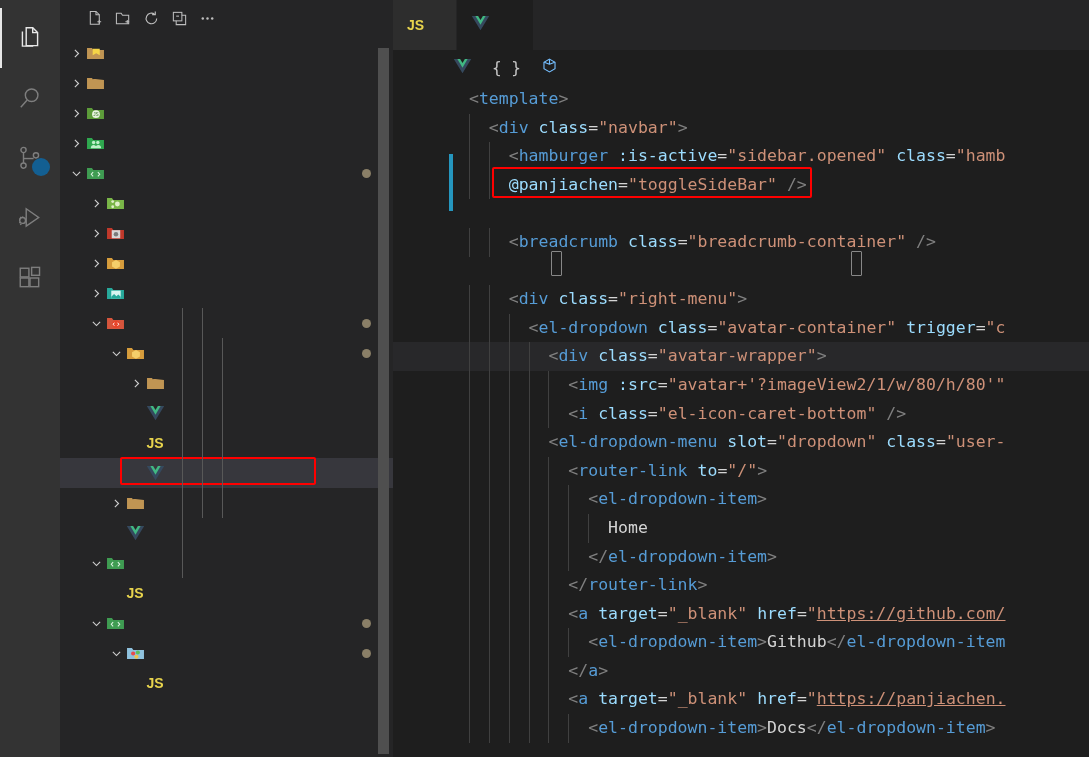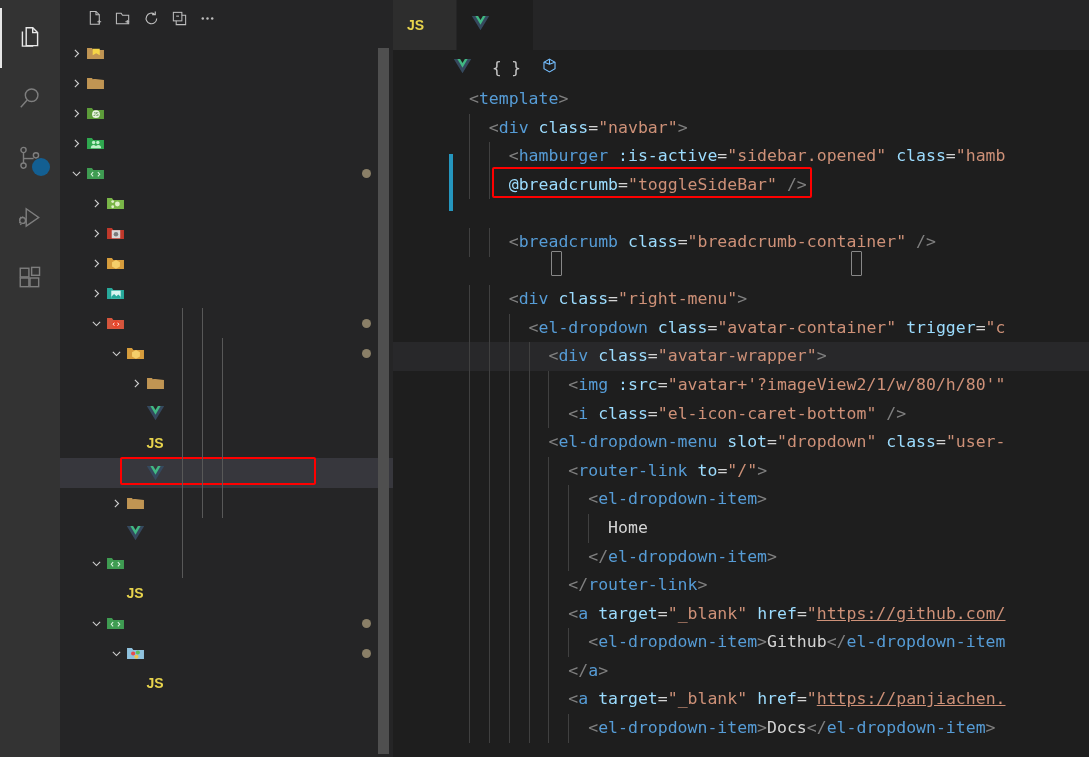--- a/index.html
+++ b/index.html
@@ -582,21 +582,21 @@
           <span></span>
         </span>
         <span class="bc-sep"></span>
       </div>
 
     <div class="code-wrap">
       <div class="code" id="code">
           <div class="cline"><span class="lnum"></span><span class="ctext"><span class="t-brk">&lt;</span><span class="t-tag">template</span><span class="t-brk">&gt;</span></span></div>
           <div class="cline"><span class="lnum"></span><span class="ctext"><span class="t-brk">  &lt;</span><span class="t-tag">div</span><span class="t-txt"> </span><span class="t-attr">class</span><span class="t-punct">=</span><span class="t-str">"navbar"</span><span class="t-brk">&gt;</span></span><div class="ig" style="left: 76px;"></div></div>
           <div class="cline"><span class="lnum"></span><span class="ctext"><span class="t-brk">    &lt;</span><span class="t-tag">hamburger</span><span class="t-txt"> </span><span class="t-attr">:is-active</span><span class="t-punct">=</span><span class="t-str">"sidebar.opened"</span><span class="t-txt"> </span><span class="t-attr">class</span><span class="t-punct">=</span><span class="t-str">"hamb</span></span><div class="ig" style="left: 76px;"></div><div class="ig" style="left: 95.84px;"></div></div>
-          <div class="cline"><span class="lnum"></span><span class="ctext"><span class="t-txt">    </span><span class="t-attr">@breadcrumb</span><span class="t-punct">=</span><span class="t-str">"toggleSideBar"</span><span class="t-brk"> /&gt;</span></span><div class="ig" style="left: 76px;"></div><div class="ig" style="left: 95.84px;"></div></div>
+          <div class="cline"><span class="lnum"></span><span class="ctext"><span class="t-txt">    </span><span class="t-attr">@panjiachen</span><span class="t-punct">=</span><span class="t-str">"toggleSideBar"</span><span class="t-brk"> /&gt;</span></span><div class="ig" style="left: 76px;"></div><div class="ig" style="left: 95.84px;"></div></div>
           <div class="cline"><span class="lnum"></span><span class="ctext"></span></div>
           <div class="cline"><span class="lnum"></span><span class="ctext"><span class="t-brk">    &lt;</span><span class="t-tag">breadcrumb</span><span class="t-txt"> </span><span class="t-attr">class</span><span class="t-punct">=</span><span class="t-str">"breadcrumb-container"</span><span class="t-brk"> /&gt;</span></span><div class="ig" style="left: 76px;"></div><div class="ig" style="left: 95.84px;"></div></div>
           <div class="cline"><span class="lnum"></span><span class="ctext"></span></div>
           <div class="cline"><span class="lnum"></span><span class="ctext"><span class="t-brk">    &lt;</span><span class="t-tag">div</span><span class="t-txt"> </span><span class="t-attr">class</span><span class="t-punct">=</span><span class="t-str">"right-menu"</span><span class="t-brk">&gt;</span></span><div class="ig" style="left: 76px;"></div><div class="ig" style="left: 95.84px;"></div></div>
           <div class="cline"><span class="lnum"></span><span class="ctext"><span class="t-brk">      &lt;</span><span class="t-tag">el-dropdown</span><span class="t-txt"> </span><span class="t-attr">class</span><span class="t-punct">=</span><span class="t-str">"avatar-container"</span><span class="t-txt"> </span><span class="t-attr">trigger</span><span class="t-punct">=</span><span class="t-str">"c</span></span><div class="ig" style="left: 76px;"></div><div class="ig" style="left: 95.84px;"></div><div class="ig" style="left: 115.68px;"></div></div>
           <div class="cline current"><span class="lnum"></span><span class="ctext"><span class="t-brk">        &lt;</span><span class="t-tag">div</span><span class="t-txt"> </span><span class="t-attr">class</span><span class="t-punct">=</span><span class="t-str">"avatar-wrapper"</span><span class="t-brk">&gt;</span></span><div class="ig" style="left: 76px;"></div><div class="ig" style="left: 95.84px;"></div><div class="ig" style="left: 115.68px;"></div><div class="ig" style="left: 135.52px;"></div></div>
           <div class="cline"><span class="lnum"></span><span class="ctext"><span class="t-brk">          &lt;</span><span class="t-tag">img</span><span class="t-txt"> </span><span class="t-attr">:src</span><span class="t-punct">=</span><span class="t-str">"avatar+'?imageView2/1/w/80/h/80'"</span></span><div class="ig" style="left: 76px;"></div><div class="ig" style="left: 95.84px;"></div><div class="ig" style="left: 115.68px;"></div><div class="ig" style="left: 135.52px;"></div><div class="ig" style="left: 155.36px;"></div></div>
           <div class="cline"><span class="lnum"></span><span class="ctext"><span class="t-brk">          &lt;</span><span class="t-tag">i</span><span class="t-txt"> </span><span class="t-attr">class</span><span class="t-punct">=</span><span class="t-str">"el-icon-caret-bottom"</span><span class="t-brk"> /&gt;</span></span><div class="ig" style="left: 76px;"></div><div class="ig" style="left: 95.84px;"></div><div class="ig" style="left: 115.68px;"></div><div class="ig" style="left: 135.52px;"></div><div class="ig" style="left: 155.36px;"></div></div>
           <div class="cline"><span class="lnum"></span><span class="ctext"><span class="t-brk">        &lt;</span><span class="t-tag">el-dropdown-menu</span><span class="t-txt"> </span><span class="t-attr">slot</span><span class="t-punct">=</span><span class="t-str">"dropdown"</span><span class="t-txt"> </span><span class="t-attr">class</span><span class="t-punct">=</span><span class="t-str">"user-</span></span><div class="ig" style="left: 76px;"></div><div class="ig" style="left: 95.84px;"></div><div class="ig" style="left: 115.68px;"></div><div class="ig" style="left: 135.52px;"></div></div>
           <div class="cline"><span class="lnum"></span><span class="ctext"><span class="t-brk">          &lt;</span><span class="t-tag">router-link</span><span class="t-txt"> </span><span class="t-attr">to</span><span class="t-punct">=</span><span class="t-str">"/"</span><span class="t-brk">&gt;</span></span><div class="ig" style="left: 76px;"></div><div class="ig" style="left: 95.84px;"></div><div class="ig" style="left: 115.68px;"></div><div class="ig" style="left: 135.52px;"></div><div class="ig" style="left: 155.36px;"></div></div>

